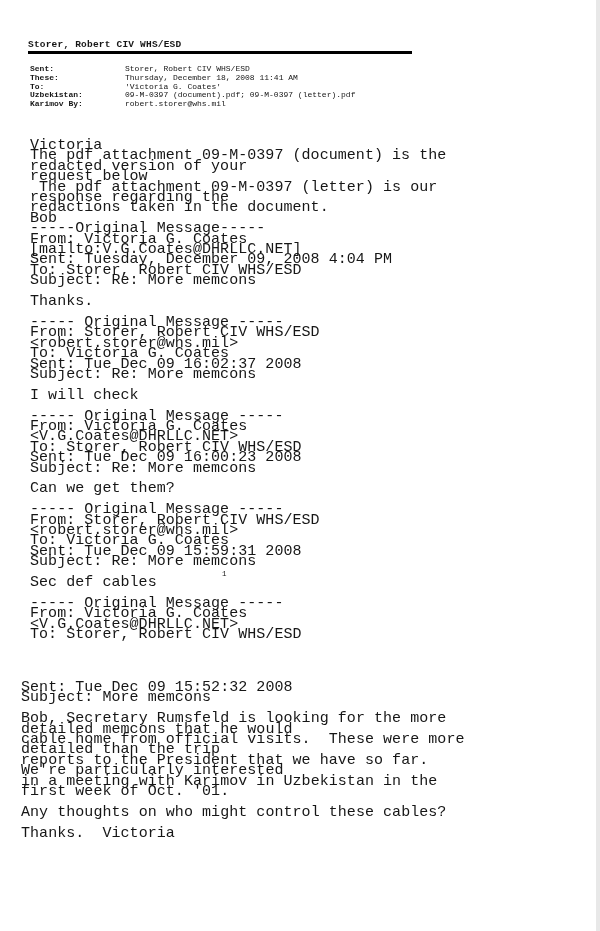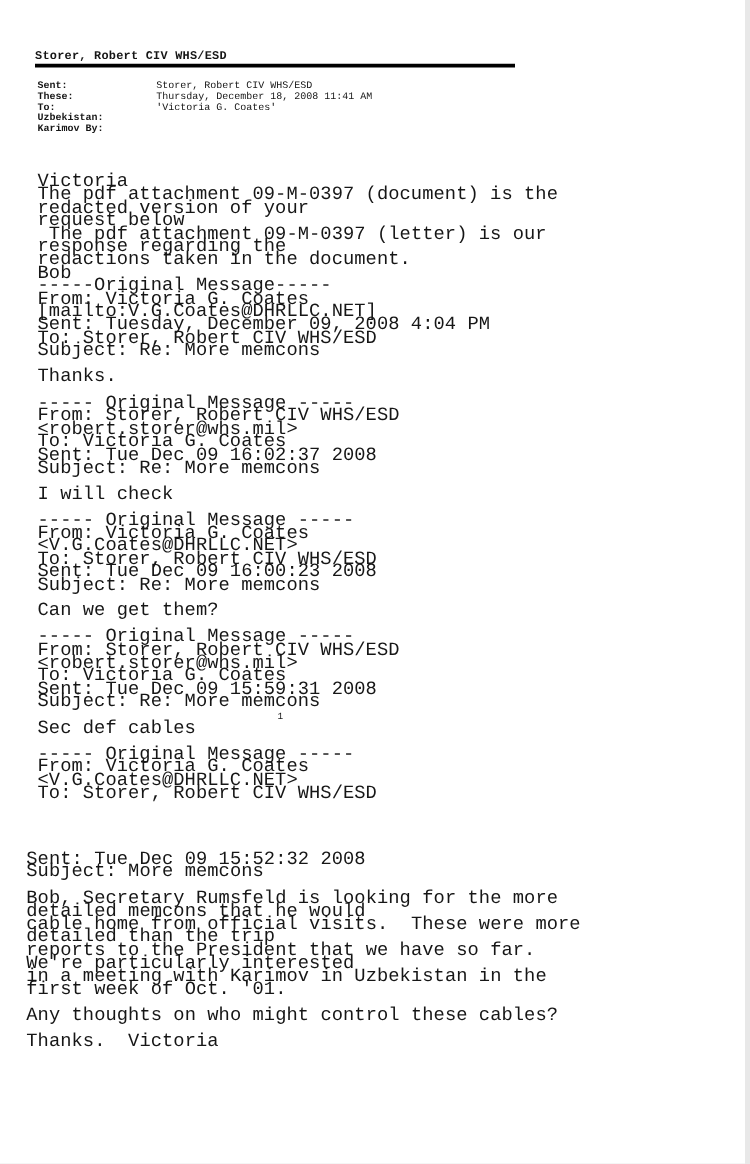--- a/index.html
+++ b/index.html
@@ -95,23 +95,25 @@
     <div class="header-row">
       <span class="h-label">These:</span>
       <span class="h-value">Thursday, December 18, 2008 11:41 AM</span>
     </div>
     <div class="header-row">
       <span class="h-label">To:</span>
       <span class="h-value">'Victoria G. Coates'</span>
     </div>
     <div class="header-row">
       <span class="h-label">Uzbekistan:</span>
+      <span class="h-value">09-M-0397 (document).pdf; 09-M-0397 (letter).pdf</span>
     </div>
     <div class="header-row">
       <span class="h-label">Karimov By:</span>
+      <span class="h-value">robert.storer@whs.mil</span>
     </div>
   </div>
 
   <div class="body-block page1">Victoria
 The pdf attachment 09-M-0397 (document) is the redacted version of your
 request below
  The pdf attachment 09-M-0397 (letter) is our response regarding the
 redactions taken in the document.
 Bob
 -----Original Message-----

